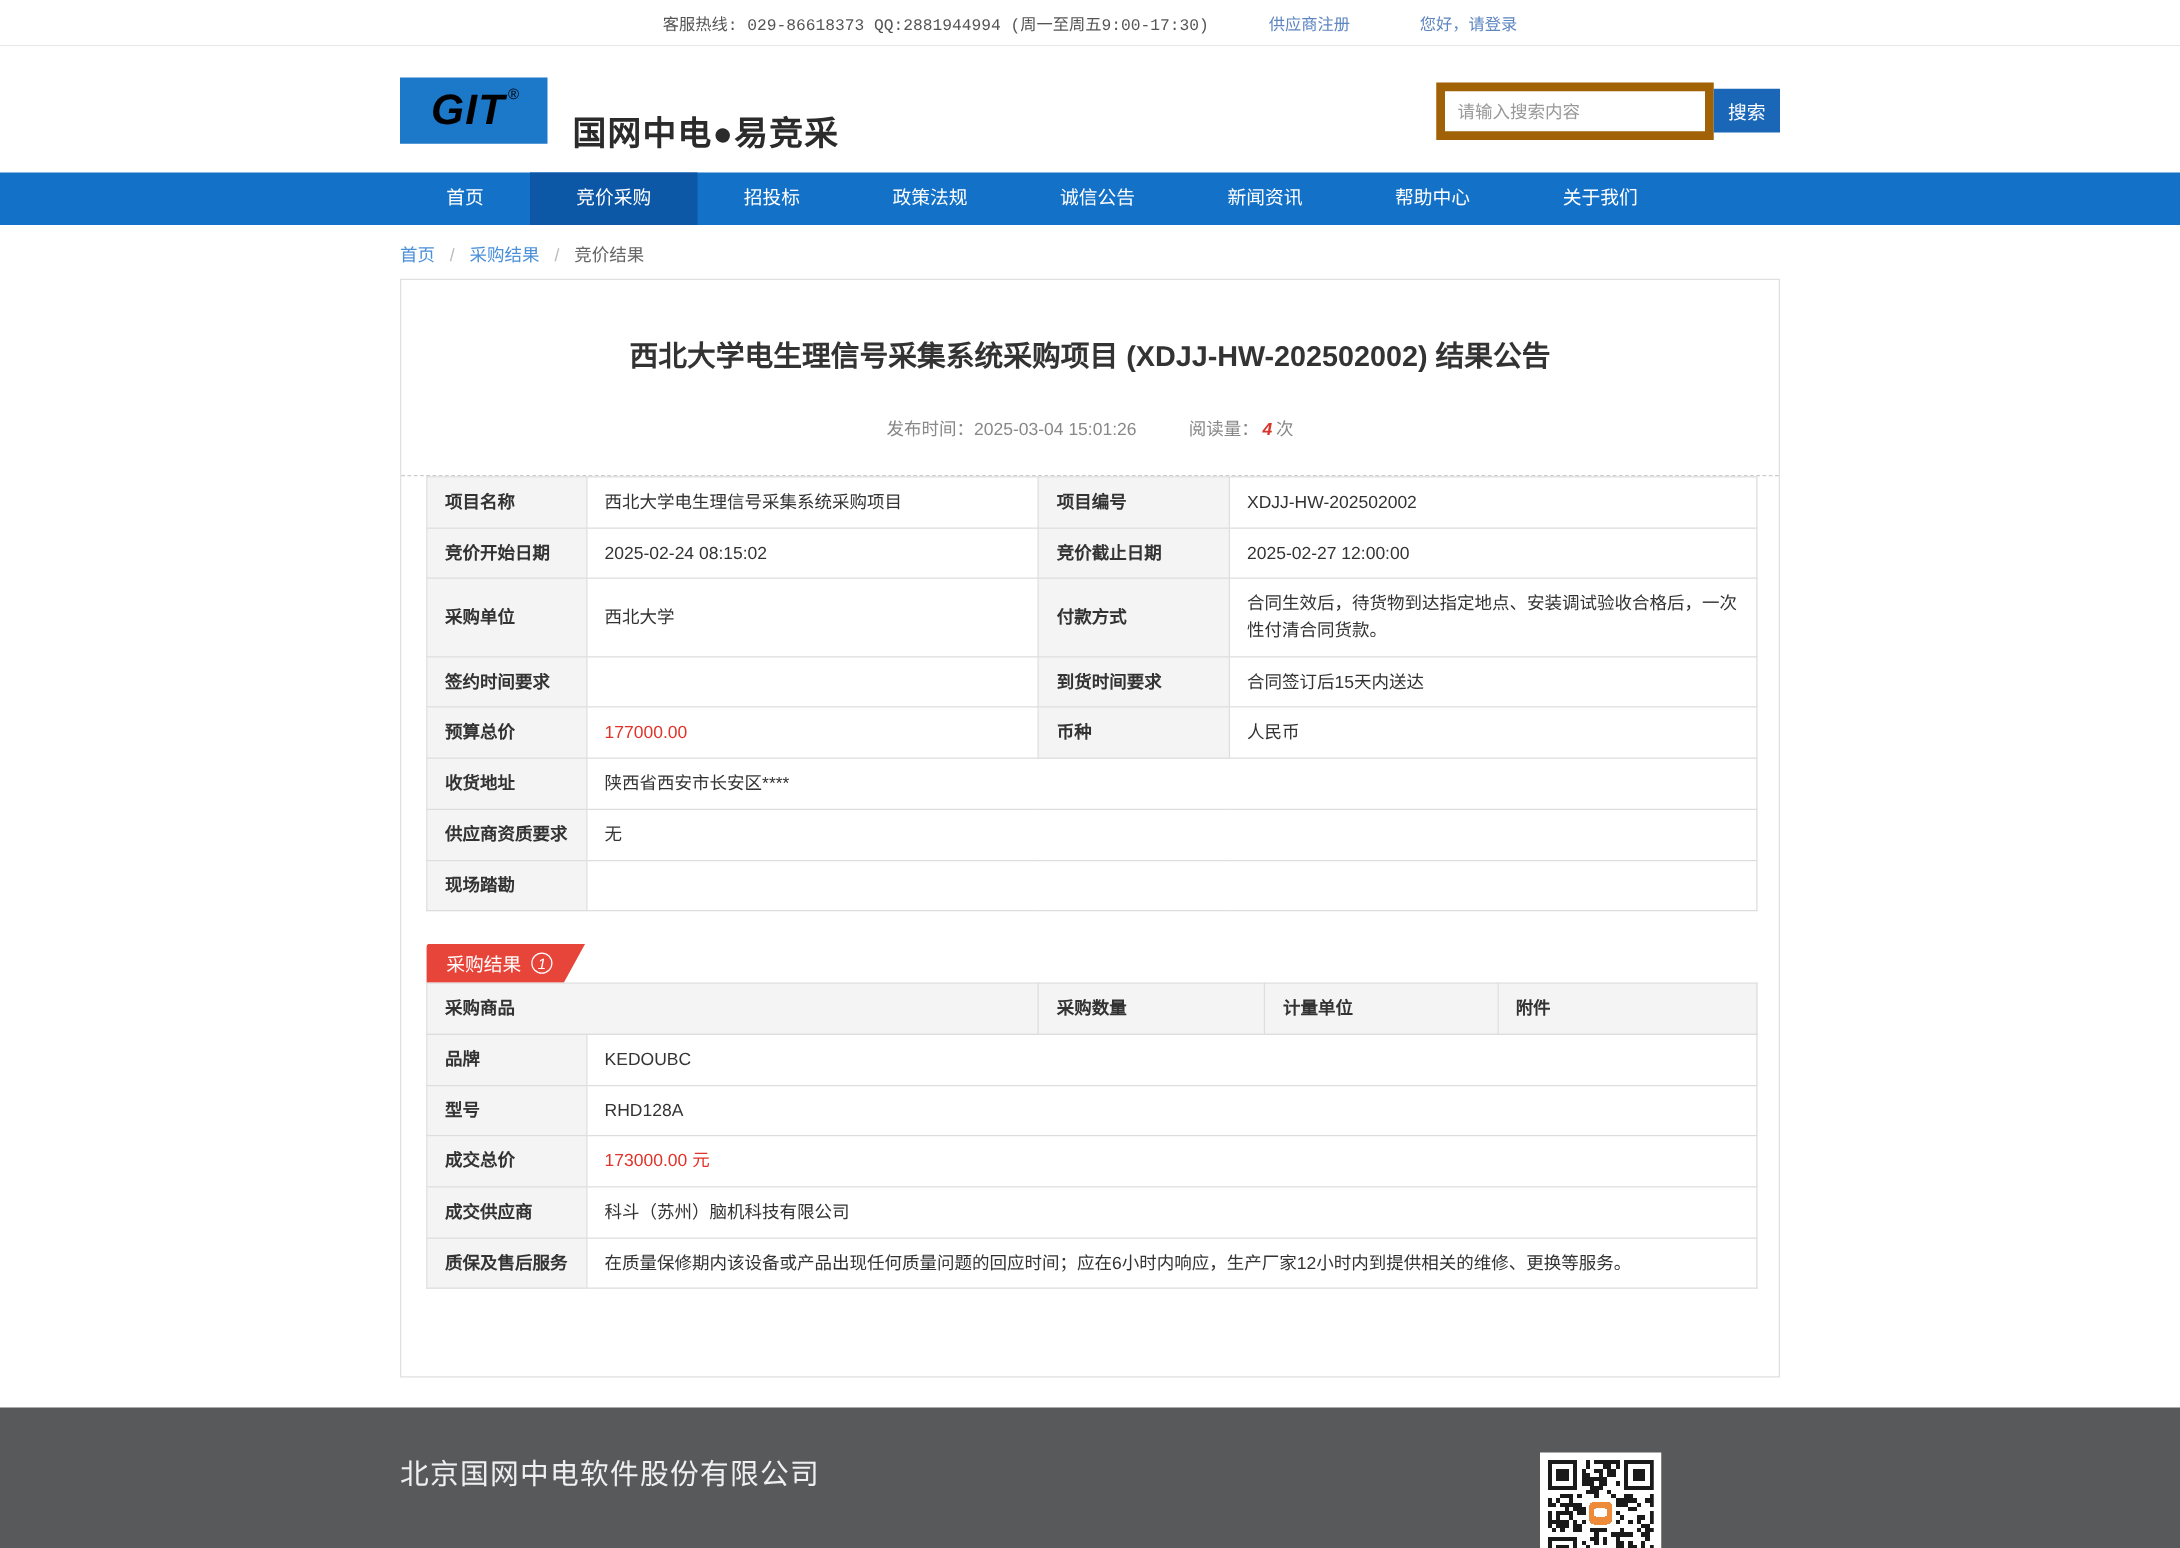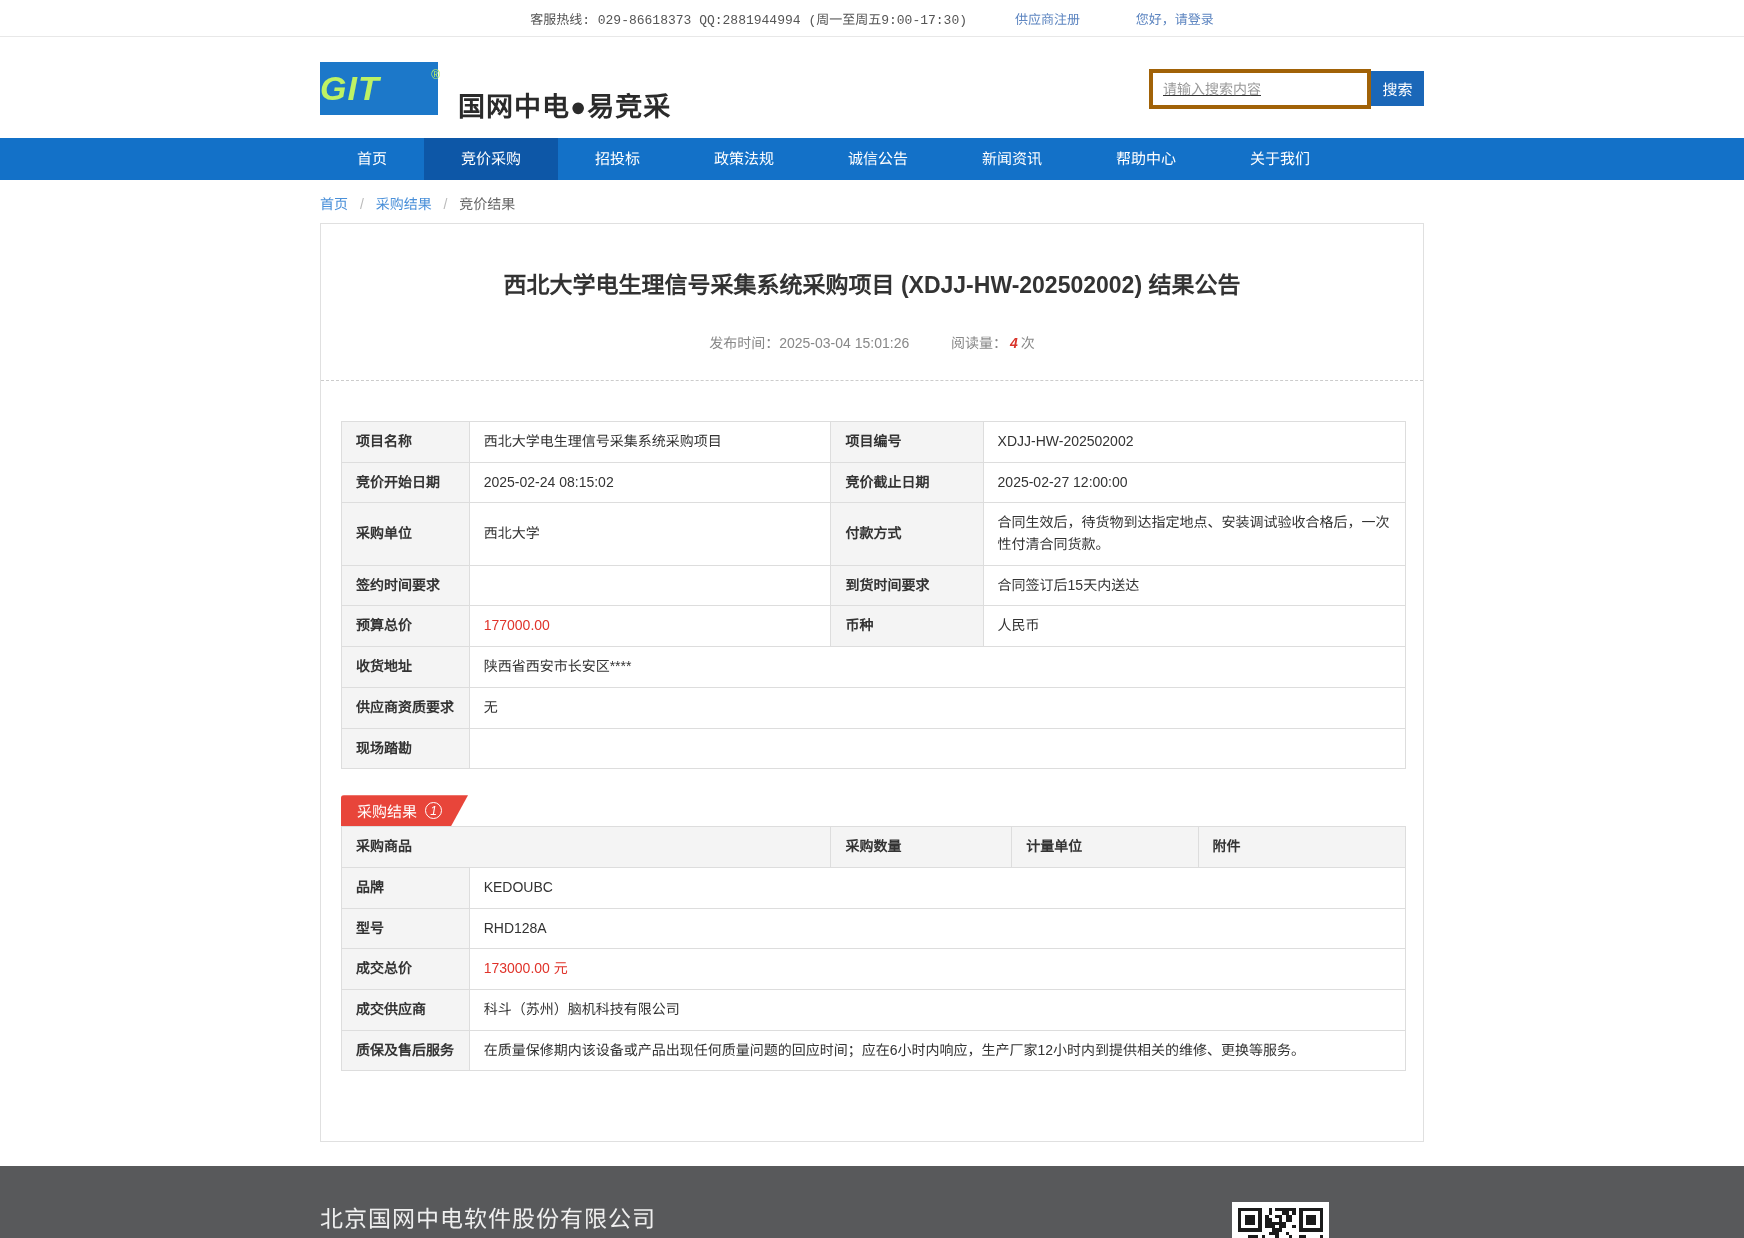--- a/index.html
+++ b/index.html
@@ -8,26 +8,26 @@
 
   
   .topbar { height:37px; border-bottom:1px solid #e8e8e8; background:#fff; }
   .topbar .container { display:flex; justify-content:center; align-items:center; height:100%; font-size:13px; color:#555;font-family:Liberation Mono, monospace; }
   .topbar-links a { color:#5e86c1; text-decoration:none; margin-left:48px; font-size:13px; }
 
   
   .header { background:#fff; }
   .header .container { display:flex; align-items:center; justify-content:space-between; padding:16px 0 14px; }
   .brand { display:flex; align-items:center; }
-  .logo-box { width:118px; height:53px; background:#1c78c9; color:#bef264; display:flex; align-items:flex-start; justify-content:space-between; position:relative; }
+  .logo-box { width:118px; height:53px; background:#1c78c9; color:#000000; display:flex; align-items:flex-start; justify-content:center; position:relative; }
   .logo-git { font-style:italic; font-weight:bold; font-size:34px; line-height:53px; letter-spacing:1px; }
   .logo-reg { font-size:12px; position:relative; top:6px; left:2px; font-style:normal; }
   .site-name { font-size:27px; font-weight:bold; color:#2b2b2b; margin-left:20px; letter-spacing:1px;margin-top:32px; }
   .search { display:flex; align-items:center; }
-  .search input { width:222px; height:35px; border:4px solid #a16207; padding:16px 10px; font-size:14px; color:#333; outline:none;text-decoration:underline; }
+  .search input { width:222px; height:35px; border:7px solid #a16207; padding:16px 10px; font-size:14px; color:#333; outline:none; }
   .search input::placeholder { color:#999; }
   .search button { width:53px; height:35px; background:#1a67b8; color:#fff; border:none; font-size:15px; cursor:pointer; }
 
   
   .nav { background:#1371c8; height:42px; }
   .nav ul { list-style:none; display:flex; height:100%; }
   .nav li { height:42px; line-height:42px; padding:0 37px; color:#fff; font-size:15px; cursor:pointer; }
   .nav li.active { background:#0d57a7; }
 
   
@@ -39,21 +39,21 @@
   
   .card { border:1px solid #e0e0e0; background:#fff; padding:42px 20px 70px; margin-bottom:24px; }
   .article-title { text-align:center; font-size:23px; font-weight:bold; color:#333; }
   .article-meta { text-align:center; margin-top:32px; font-size:14px; color:#888; }
   .article-meta .gap { display:inline-block; width:34px; }
   .views-count { color:#d9342b; font-style:italic; font-weight:bold; margin:0 3px; }
   .dashed { border:none; border-top:1px dashed #ccc; margin:28px -20px 0; }
 
   
   table { border-collapse:collapse; width:1065px; margin:0 auto; font-size:14px; }
-  .tbl1 { margin-top:40px; }
+  .tbl1 { }
   td, th { border:1px solid #ddd; padding:9px 14px; text-align:left; vertical-align:middle; line-height:1.55; color:#333; }
   td.lbl, th { background:#f4f4f4; font-weight:bold; }
   .red { color:#e0332a; }
   a.file-link { color:#4a90d9; text-decoration:none; }
   .empty-cell { height:37px; }
 
   
   .ribbon-wrap { width:1065px; margin:26px auto 0; }
   .ribbon { display:inline-flex; align-items:center; background:#e8453a; color:#fff; font-size:15px; height:31px; padding:0 26px 0 16px; clip-path:polygon(0 0,100% 0,calc(100% - 17px) 100%,0 100%); border-radius:3px 0 0 0; }
   .ribbon-badge { display:inline-block; width:17px; height:17px; border:1px solid #fff; border-radius:50%; line-height:17px; text-align:center; font-size:12px; margin-left:8px; font-style:italic; }

